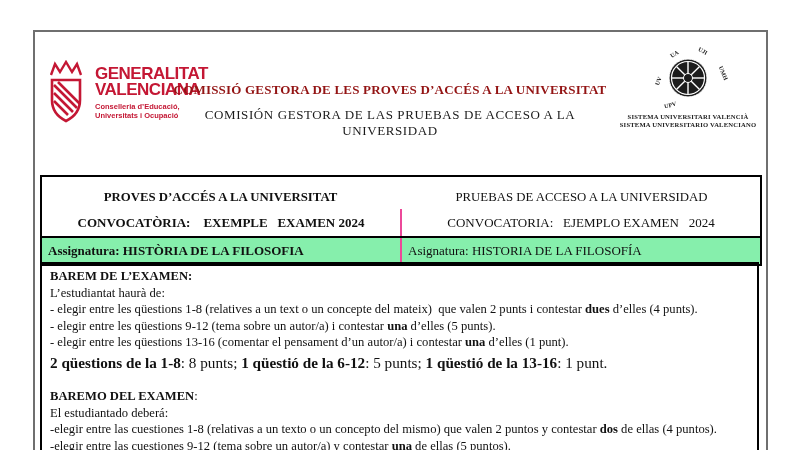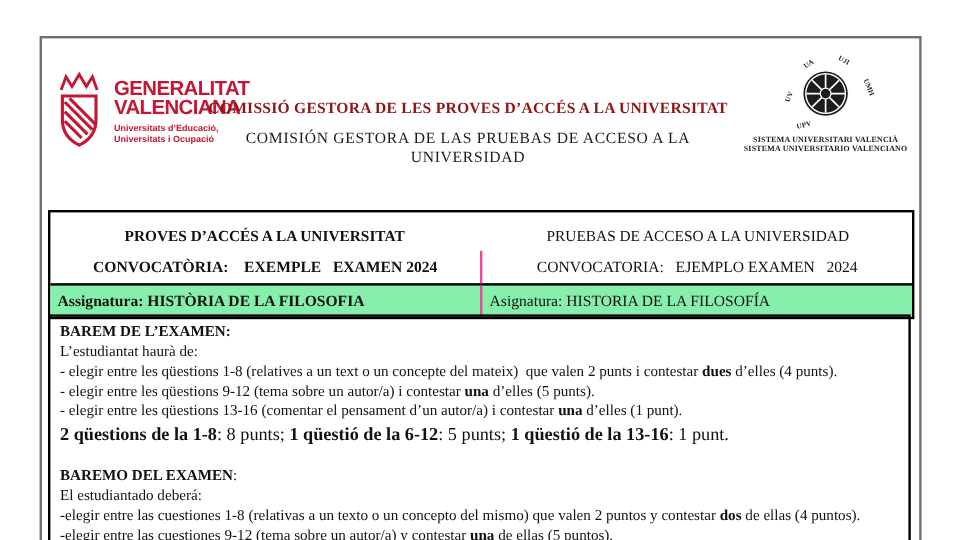--- a/index.html
+++ b/index.html
@@ -85,21 +85,21 @@
         <svg class="gv-emblem" viewBox="0 0 44 68" fill="none">
           <path d="M7 15 L11 4 L16 12 L22 2 L28 12 L33 4 L37 15" stroke="#c41734" stroke-width="2.4"></path>
           <path d="M8 20 h28 v20 q0 14 -14 21 q-14 -7 -14 -21 Z" stroke="#c41734" stroke-width="2.6"></path>
           <path d="M10 25 L33 48 M10 33 L29 52 M14 22 L36 44 M10 41 L24 55" stroke="#c41734" stroke-width="2.6"></path>
         </svg>
       </span>
       <div class="gv-text">
         <div class="gv-name">GENERALITAT</div>
         <div class="gv-name">VALENCIANA</div>
         <div class="gv-sub">
-          <div>Universitats d’Educació,</div>
+          <div>Conselleria d’Educació,</div>
           <div>Universitats i Ocupació</div>
         </div>
       </div>
     </div>
 
     <div class="hdr">
       <div class="hdr-ca">COMISSIÓ GESTORA DE LES PROVES D’ACCÉS A LA UNIVERSITAT</div>
       <div class="hdr-es">COMISIÓN GESTORA DE LAS PRUEBAS DE ACCESO A LA UNIVERSIDAD</div>
     </div>
 

